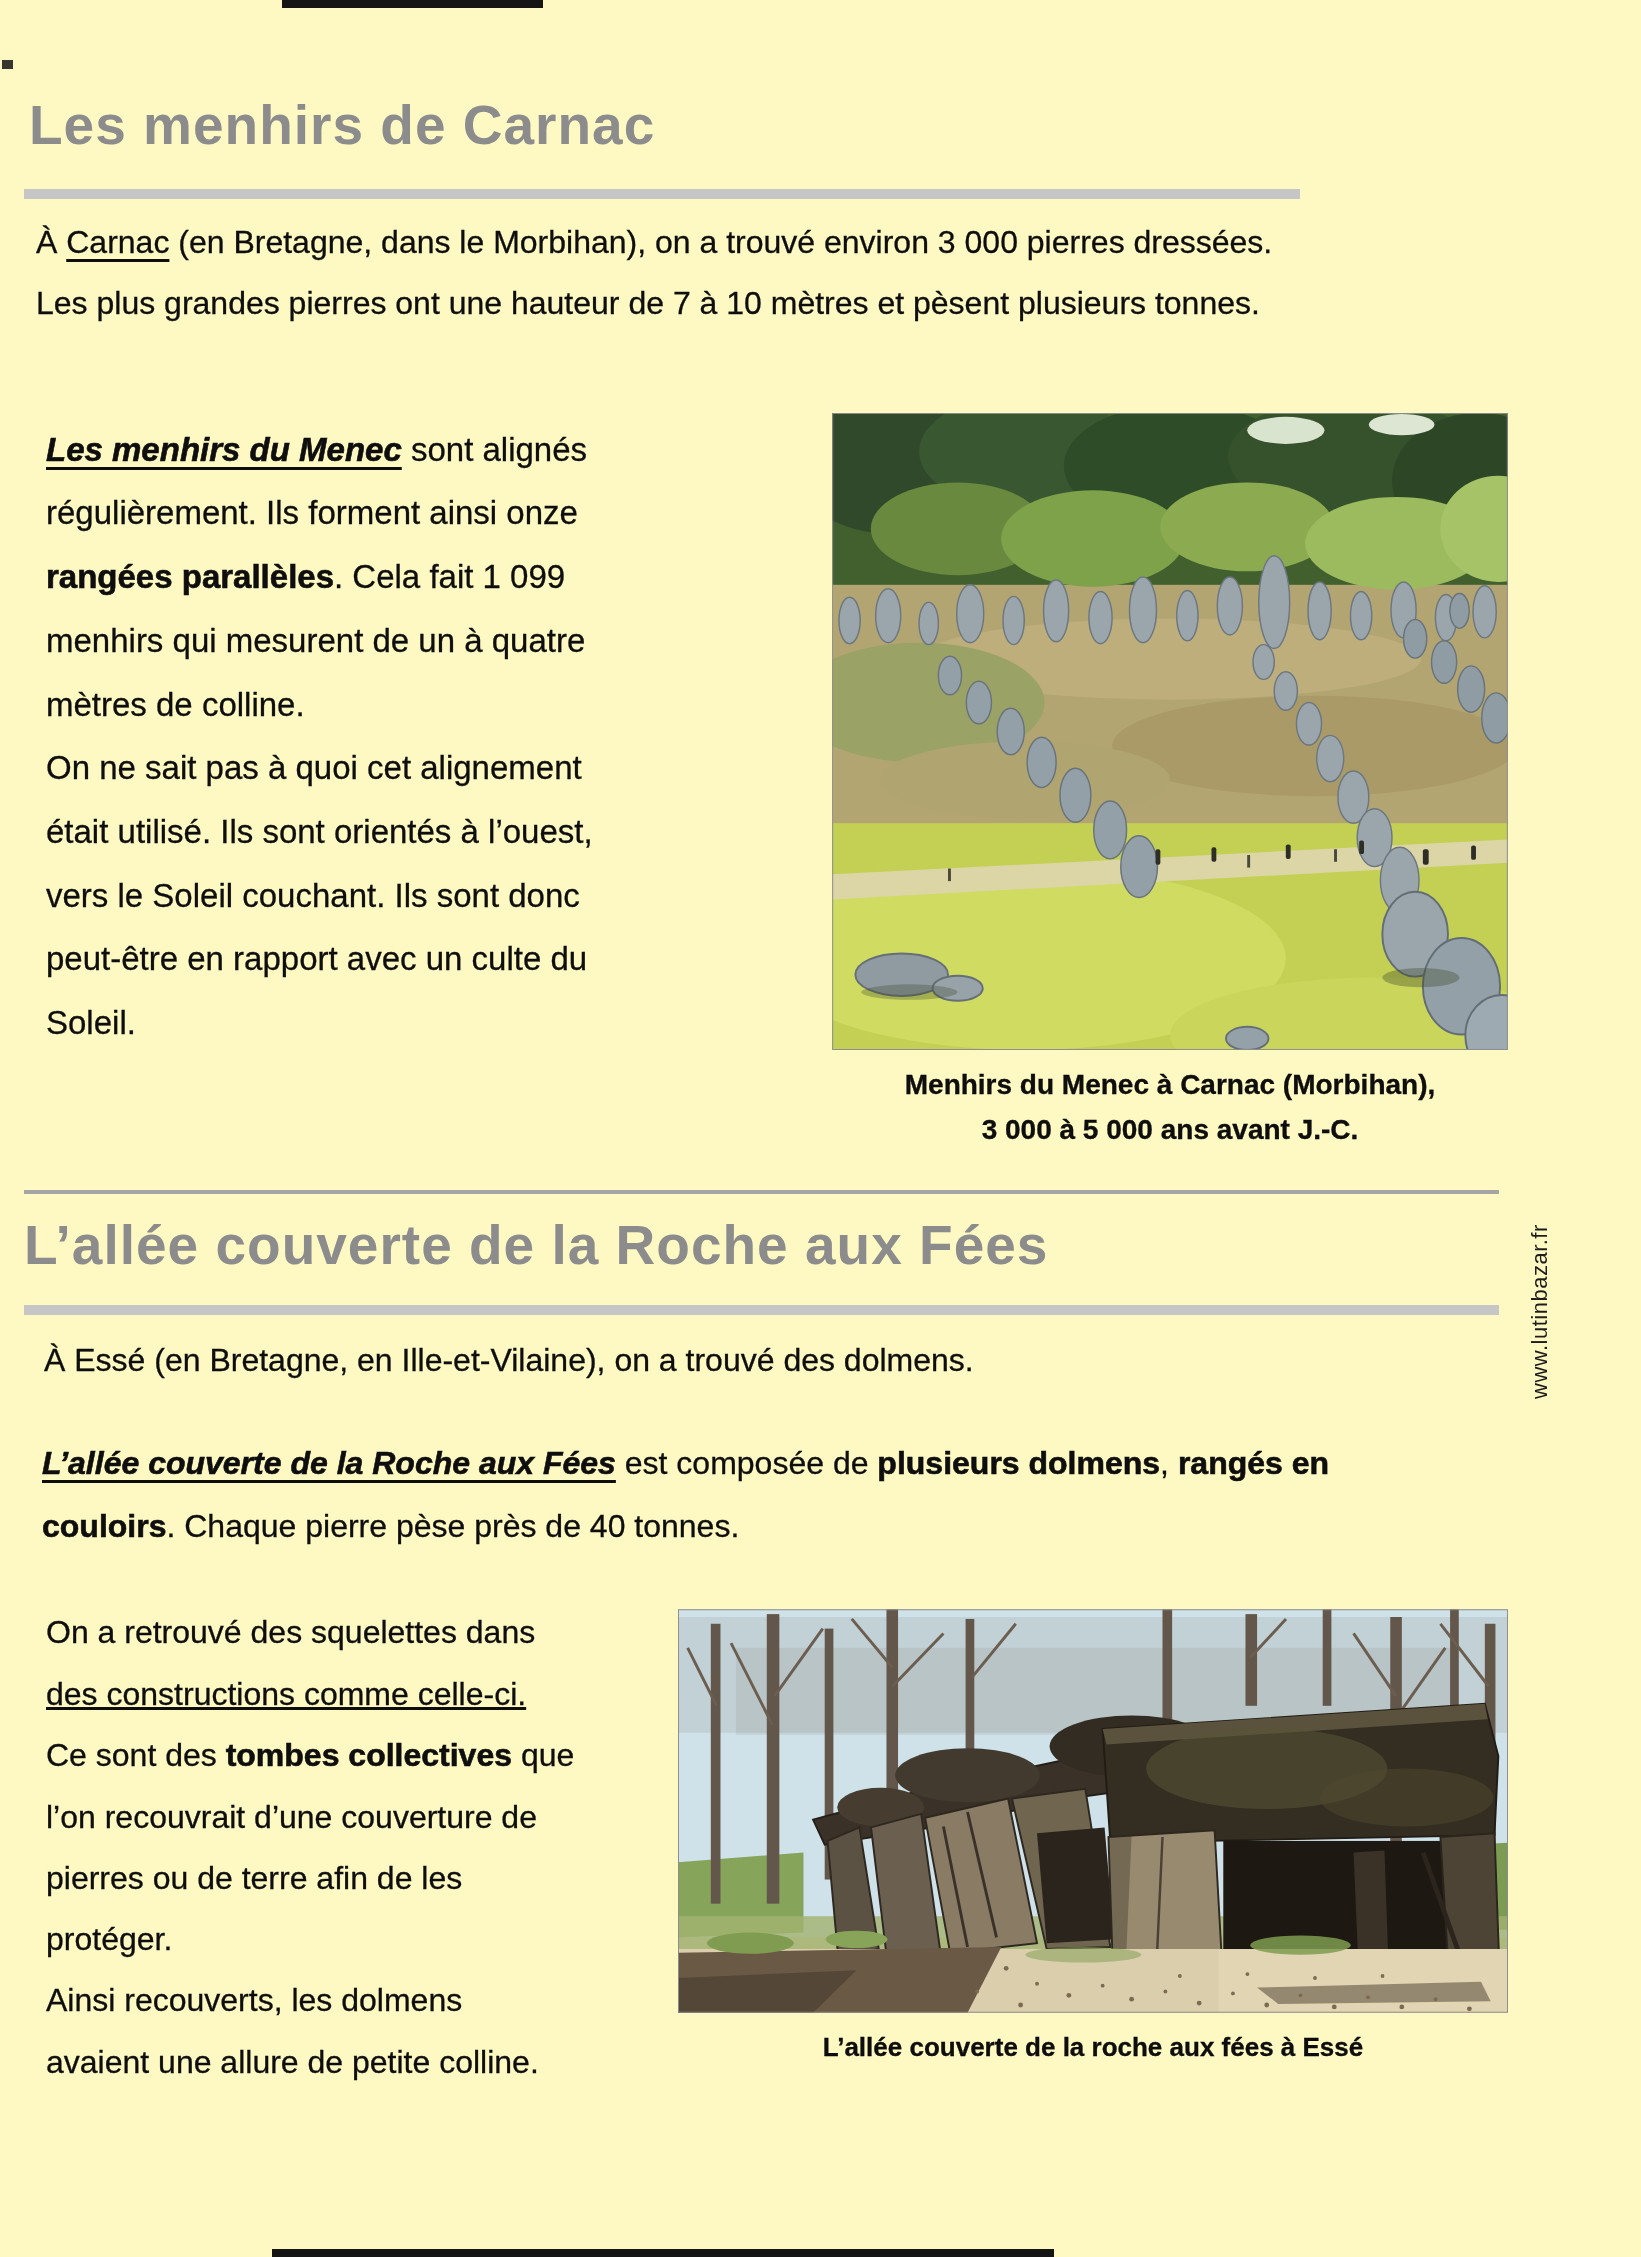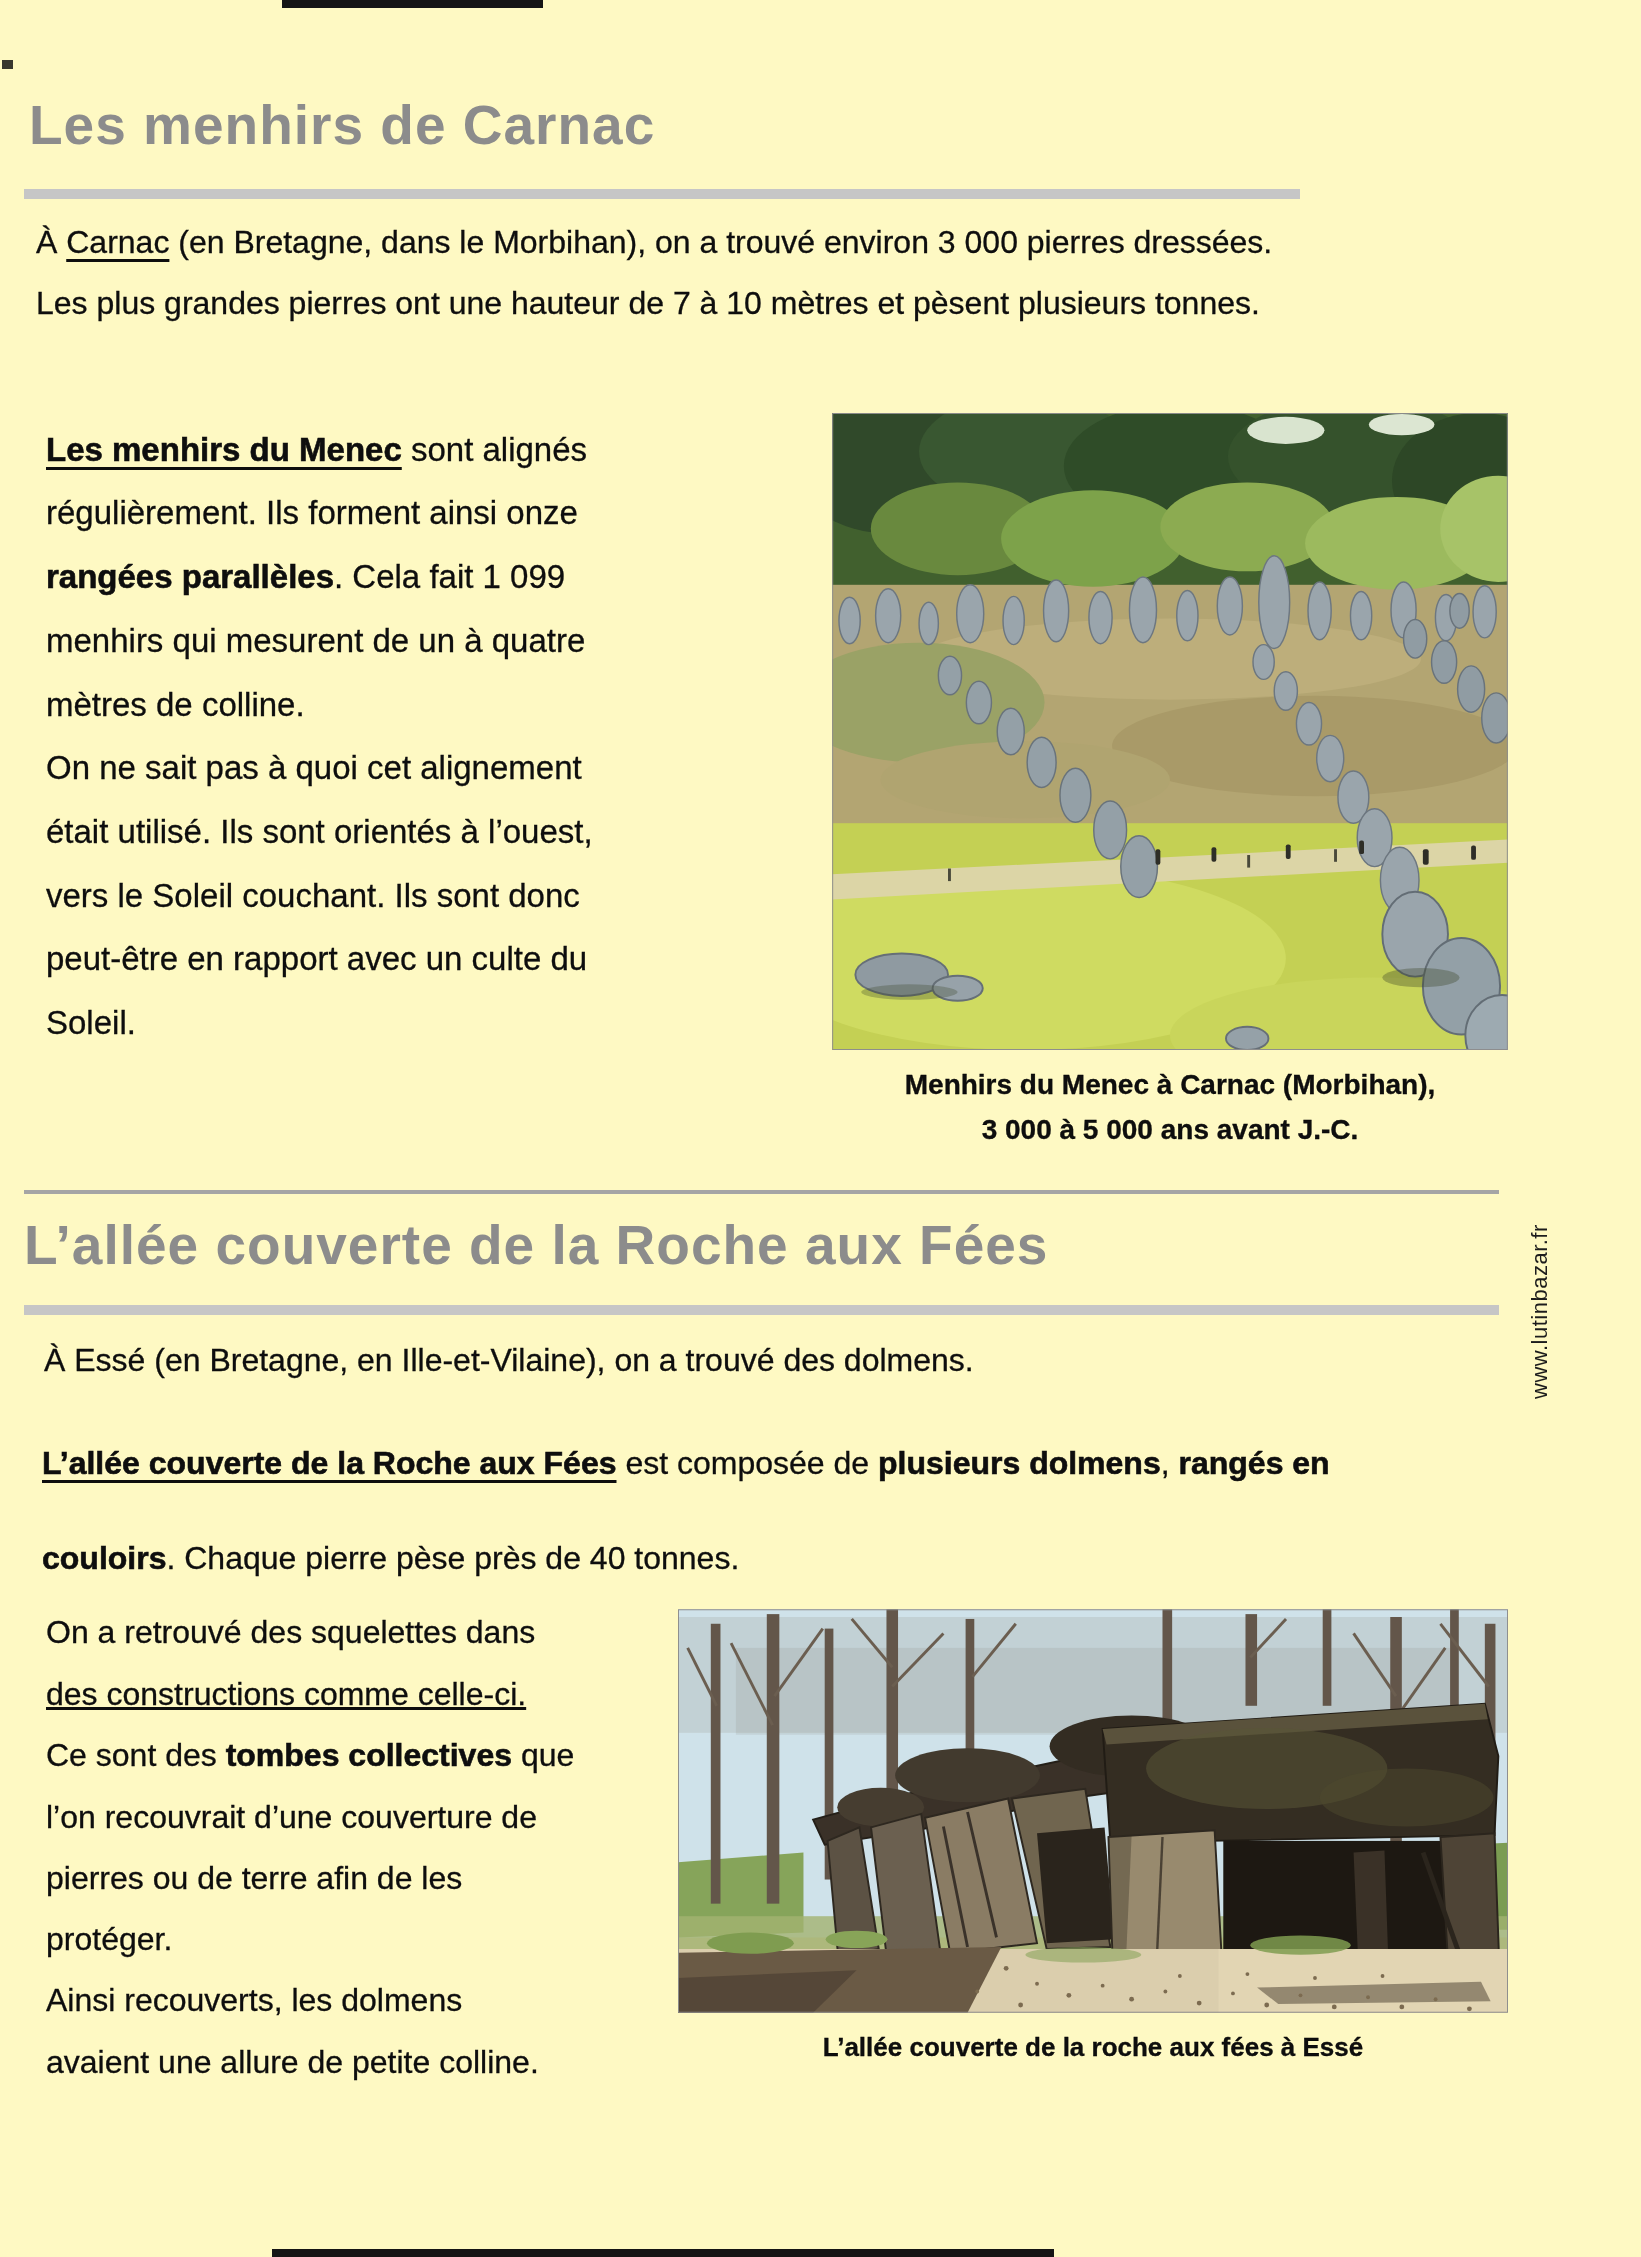--- a/index.html
+++ b/index.html
@@ -14,21 +14,21 @@
     letter-spacing:1px;white-space:nowrap;
   }
   .rule{position:absolute;background:#c6c6c6;}
   .divider{position:absolute;background:#a5a5a5;}
   .tline{
     position:absolute;white-space:nowrap;font-size:32px;
     -webkit-text-stroke:0.3px currentColor;
   }
   .col1 .tline,.tline.big{font-size:33px;}
   .sb{font-weight:700;-webkit-text-stroke:0.6px currentColor;}
-  .si{}
+  .si{font-style:italic;}
   .su{text-decoration:underline;text-decoration-thickness:2.9px;text-underline-offset:5.8px;}
   .caption{
     position:absolute;text-align:center;font-weight:700;font-size:28px;
     -webkit-text-stroke:0.3px #000;line-height:45px;
   }
   .caption2{font-size:26px;line-height:42px;}
   .photo{position:absolute;overflow:hidden;}
   .photo svg{display:block;}
   .watermark{
     position:absolute;left:1527px;top:1399px;
@@ -171,21 +171,21 @@
   </div>
 
   <div class="divider" style="left:24px;top:1190px;width:1475px;height:3.9px;"></div>
 
   <div class="h1" style="left:24px;top:1213px;">L’allée couverte de la Roche aux Fées</div>
   <div class="rule" style="left:24px;top:1305px;width:1475px;height:9.7px;"></div>
 
   <div class="tline" style="left:44px;top:1342px;"><span>À Essé (en Bretagne, en Ille-et-Vilaine), on a trouvé des dolmens.</span></div>
 
   <div class="tline" style="left:42px;top:1445px;"><span class="sb si su">L’allée couverte de la Roche aux Fées</span><span>  est composée de </span><span class="sb">plusieurs dolmens</span><span>, </span><span class="sb">rangés en</span></div>
-  <div class="tline" style="left:42px;top:1508px;margin-top:32px;"><span class="sb">couloirs</span><span>. Chaque pierre pèse près de 40 tonnes.</span></div>
+  <div class="tline" style="left:42px;top:1508px;"><span class="sb">couloirs</span><span>. Chaque pierre pèse près de 40 tonnes.</span></div>
 
   <div>
     <div class="tline" style="left:46px;top:1614px;"><span>On a retrouvé des squelettes dans</span></div>
     <div class="tline" style="left:46px;top:1676px;text-decoration:underline;"><span>des constructions comme celle-ci.</span></div>
     <div class="tline" style="left:46px;top:1737px;"><span>Ce sont des </span><span class="sb">tombes collectives</span><span> que</span></div>
     <div class="tline" style="left:46px;top:1799px;"><span>l’on recouvrait d’une couverture de</span></div>
     <div class="tline" style="left:46px;top:1860px;"><span>pierres ou de terre afin de les</span></div>
     <div class="tline" style="left:46px;top:1921px;"><span>protéger.</span></div>
     <div class="tline" style="left:46px;top:1982px;"><span>Ainsi recouverts, les dolmens</span></div>
     <div class="tline" style="left:46px;top:2044px;"><span>avaient une allure de petite colline.</span></div>

